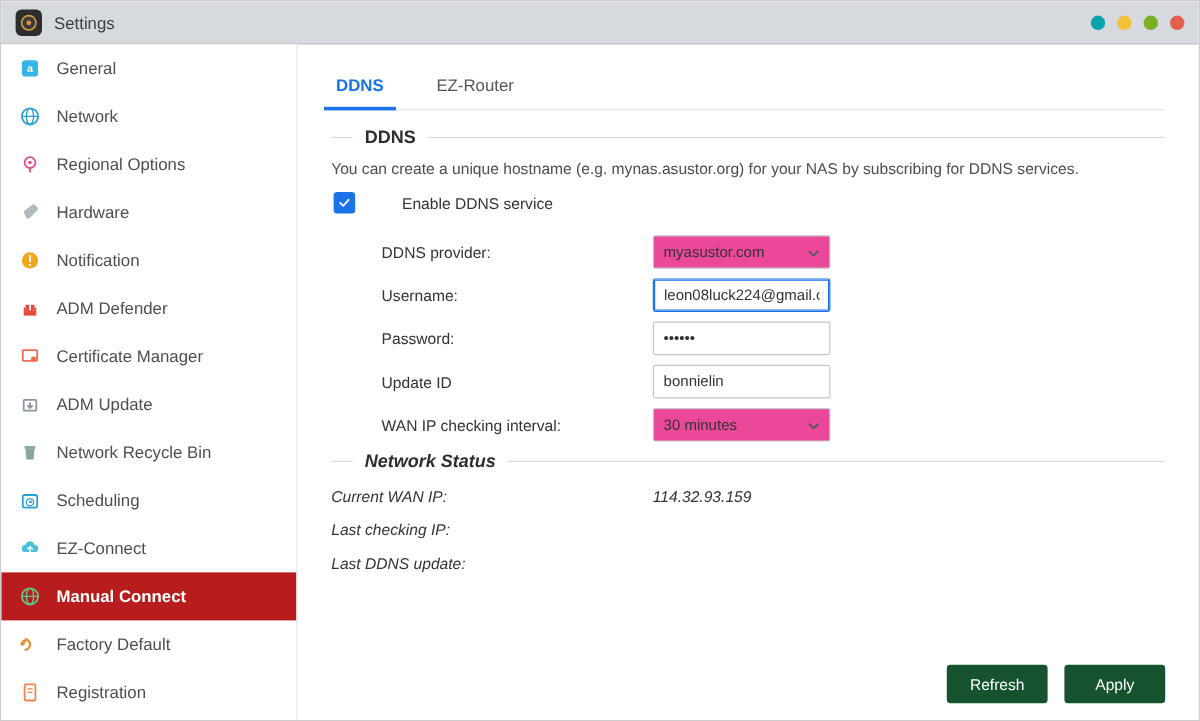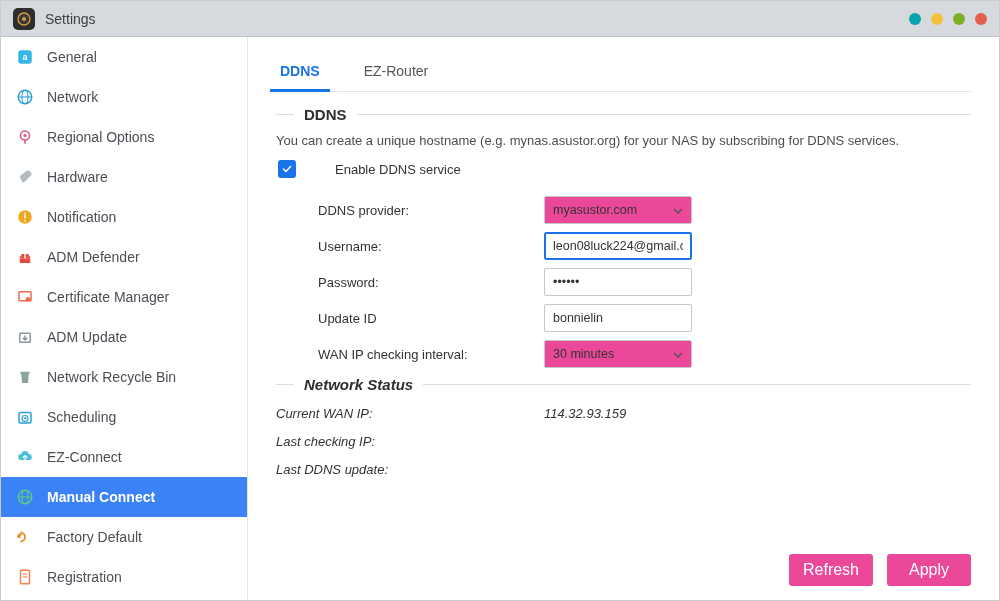--- a/index.html
+++ b/index.html
@@ -11,21 +11,21 @@
   .titlebar .dots { margin-left: auto; display: flex; gap: 10px; }
   .dot { width: 12px; height: 12px; border-radius: 50%; }
   .dot.teal { background: #09a3ae; }
   .dot.yellow { background: #f3c13a; }
   .dot.green { background: #7bb026; }
   .dot.red { background: #e45f4e; }
 
   .body { display: flex; height: calc(601px - 36px); }
   .sidebar { width: 247px; border-right: 1px solid #e3e6e9; background: #fff; overflow-y: auto; }
   .sidebar-item { display: flex; align-items: center; height: 40px; padding: 0 14px; gap: 12px; font-size: 14px; color: #4a4f55; cursor: pointer; }
-  .sidebar-item.active { background: #3b82f6; color: #fff; font-weight: 600; }
+  .sidebar-item.active { background: #b91c1c; color: #fff; font-weight: 600; }
   .sidebar-item .ic { width: 20px; height: 20px; display:flex; align-items:center; justify-content:center; flex: 0 0 20px; }
   .sidebar-item .ic svg { width: 18px; height: 18px; }
 
   .main { flex: 1; display: flex; flex-direction: column; padding: 0 28px; position: relative; }
   .tabs { display: flex; gap: 36px; padding-top: 18px; border-bottom: 1px solid #e3e6e9; }
   .tab { padding: 8px 4px 12px 4px; font-size: 14px; color: #555; cursor: pointer; position: relative; }
   .tab.active { color: #1a73e8; font-weight: 600; }
   .tab.active::after { content: ""; position: absolute; left: -6px; right: -6px; bottom: -1px; height: 3px; background: #1a73e8; }
 
   .section { margin-top: 14px; }
@@ -48,21 +48,21 @@
   .sel .chev { position:absolute; right:8px; top:50%; transform:translateY(-50%); }
   .inp { height:28px; width:148px; border:1px solid #c4c8cc; border-radius:2px; padding:0 8px; font-size:12.5px; color:#333; }
   .inp.focus { border-color:#1a73e8; box-shadow: 0 0 0 1px #1a73e8 inset; }
 
   .status { margin-top: 4px; margin-left: 0; font-style: italic; }
   .srow { display:flex; height: 28px; align-items:center; }
   .slabel { width: 268px; font-size:13px; color:#333; }
   .sval { font-size:13px; color:#333; }
 
   .footer { position:absolute; right: 28px; bottom: 16px; display:flex; gap:14px; }
-  .btn { min-width: 84px; height: 32px; background:#ec4899; color:#fff; border:none; border-radius:3px; font-size:16px; cursor:pointer; }
+  .btn { min-width: 84px; height: 32px; background:#14532d; color:#fff; border:none; border-radius:3px; font-size:13px; cursor:pointer; }
 </style>
 </head>
 <body>
 
 <div class="titlebar">
   <div class="app-icon">
     <svg viewBox="0 0 24 24" fill="none">
         <circle cx="12" cy="12" r="9" stroke="#d89a3d" stroke-width="2" fill="#3a3a3a"></circle>
         <circle cx="12" cy="12" r="3" fill="#d89a3d"></circle>
       </svg>

